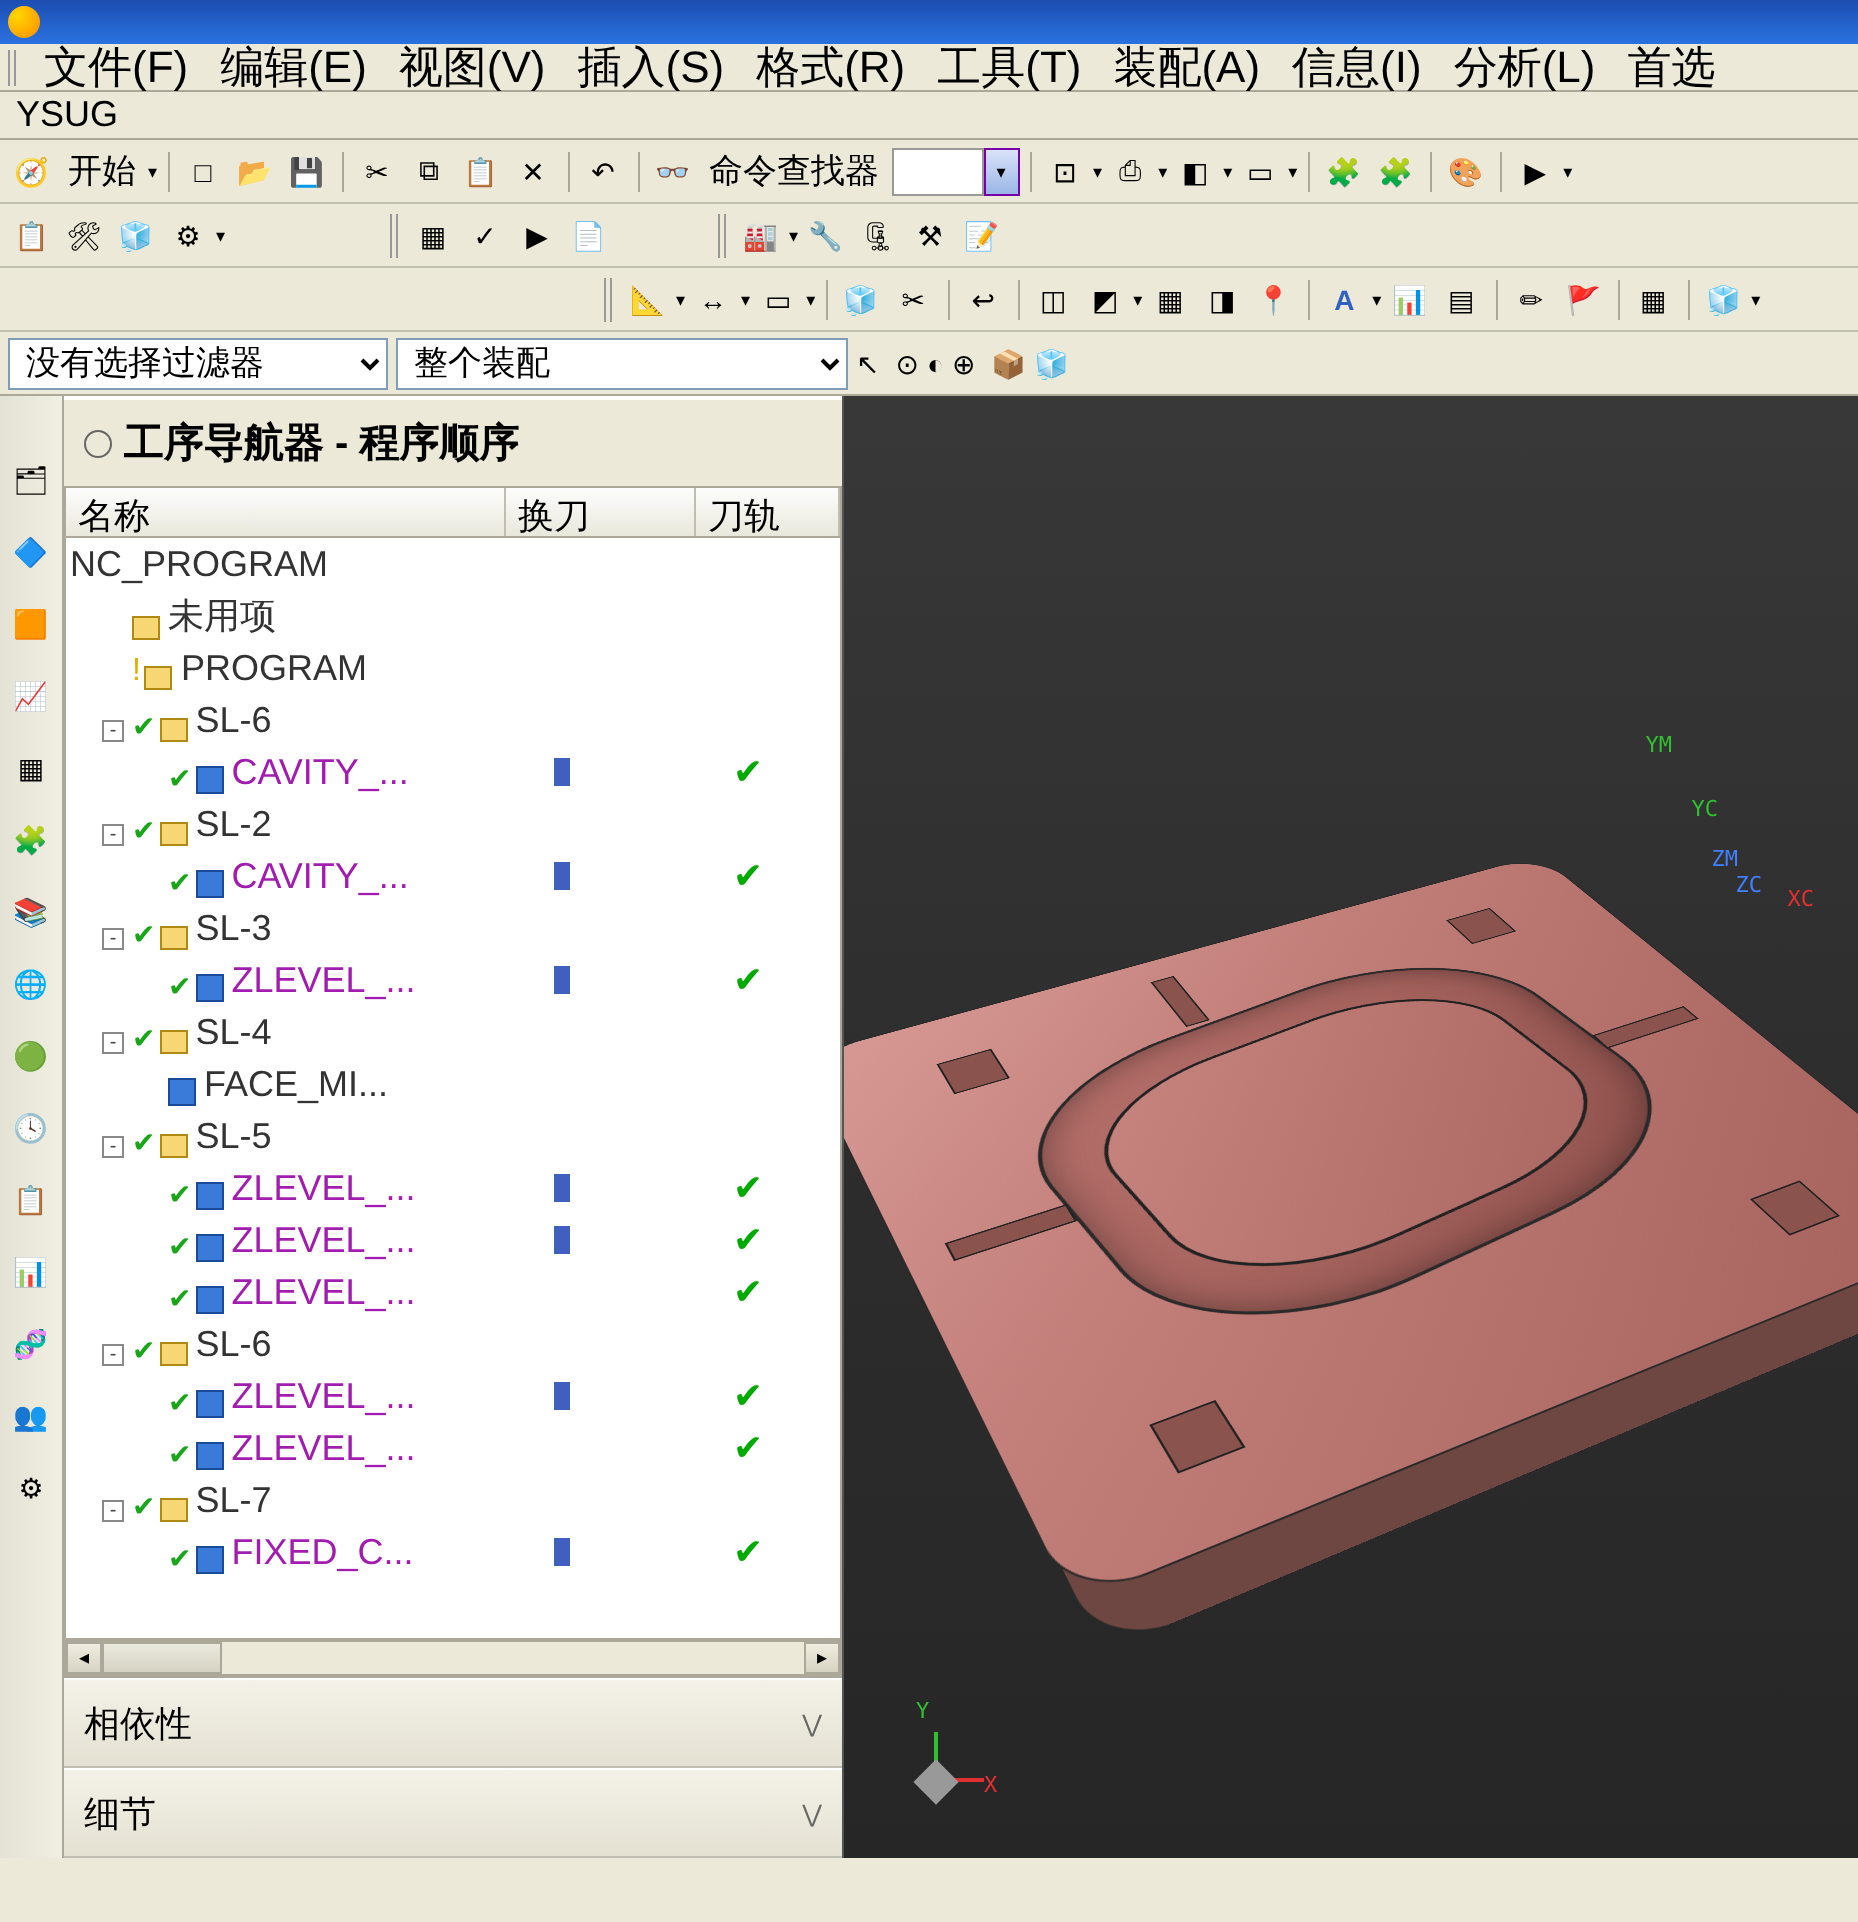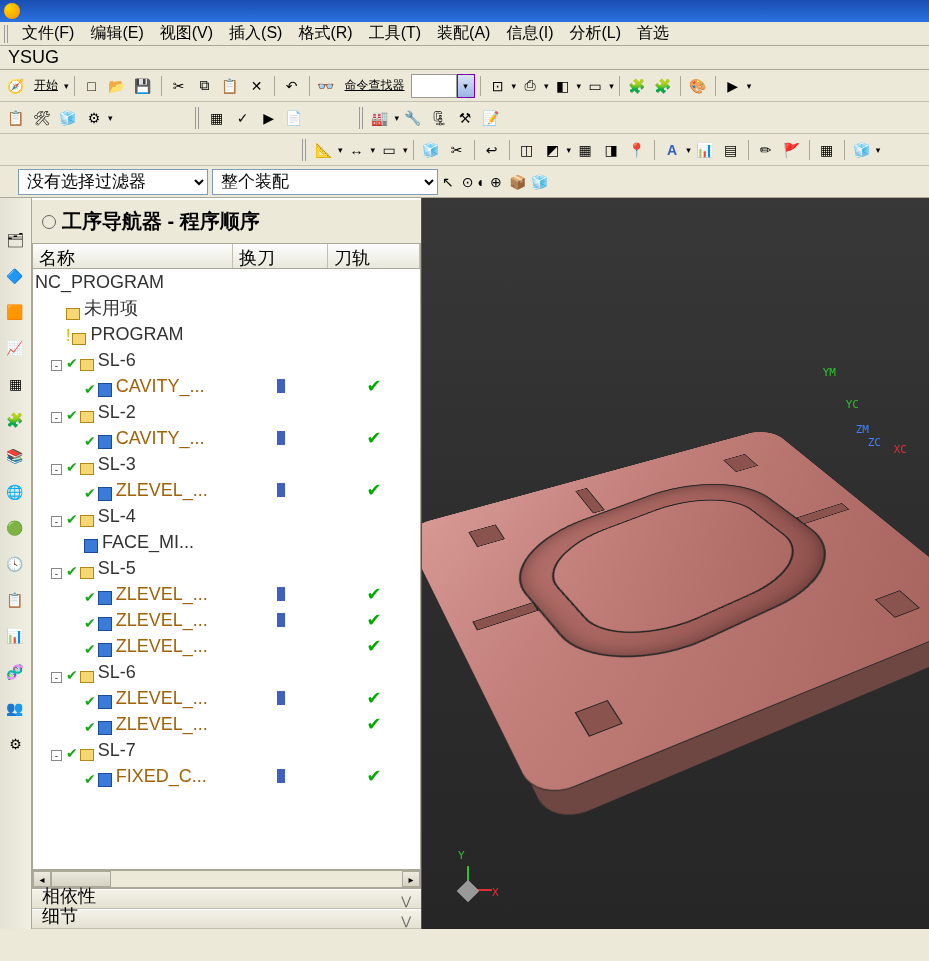--- a/index.html
+++ b/index.html
@@ -1,78 +1,78 @@
 <!DOCTYPE html>
 <html><head>
 <meta charset="utf-8">
 <style>
 * { margin: 0; padding: 0; box-sizing: border-box; font-family: "SimSun", "Microsoft YaHei", sans-serif; }
 body { width: 929px; height: 961px; background: #ece9d8; overflow: hidden; font-size: 14px; }
 
 .titlebar { background: linear-gradient(#1c4db1, #2a72e0); color: #fff; height: 22px; display: flex; align-items: center; padding: 0 4px; font-family: "SimSun", monospace; font-size: 15px; }
 .titlebar .app-icon { width: 16px; height: 16px; margin-right: 4px; background: radial-gradient(circle at 30% 30%, #ffd700, #ff8c00); border-radius: 50%; }
 
-.menubar { background: #ece9d8; height: 24px; display: flex; align-items: center; padding: 0 4px; border-bottom: 1px solid #aca899; font-size: 16px; font-family: "SimSun", monospace; }
+.menubar { background: #ece9d8; height: 24px; display: flex; align-items: center; padding: 0 4px; border-bottom: 1px solid #aca899; font-size: 22px; font-family: "SimSun", monospace; }
 .menubar .menu-item { padding: 0 8px; cursor: pointer; }
 .menubar .grip { width: 6px; height: 18px; background: repeating-linear-gradient(90deg, #999 0 1px, transparent 1px 3px); margin-right: 4px; }
 
 .ysug-row { background: #ece9d8; height: 24px; display: flex; align-items: center; padding: 0 8px; font-size: 18px; font-family: "SimSun", monospace; border-bottom: 1px solid #aca899; }
 
 .toolbar { background: #ece9d8; min-height: 32px; display: flex; align-items: center; padding: 2px 4px; border-bottom: 1px solid #c0c0b0; flex-wrap: wrap; gap: 2px; }
 .toolbar .grip { width: 6px; height: 22px; background: repeating-linear-gradient(90deg, #999 0 1px, transparent 1px 3px); margin: 0 2px; }
 .toolbar .tb-btn { width: 24px; height: 24px; display: flex; align-items: center; justify-content: center; cursor: pointer; border: 1px solid transparent; }
 .toolbar .tb-sep { width: 1px; height: 20px; background: #aca899; margin: 0 3px; }
-.toolbar .tb-text { font-size: 12px; padding: 0 4px; text-decoration: underline; }
+.toolbar .tb-text { font-size: 17px; padding: 0 4px; }
 .toolbar .tb-combo { display: flex; align-items: center; }
 .toolbar .tb-input { height: 24px; border: 1px solid #999; background: #fff; font-size: 14px; padding: 0 4px; }
 .toolbar .tb-drop { width: 18px; height: 24px; background: linear-gradient(#dae3f9,#9ab5e6); border: 1px solid #70a; display:flex; align-items:center; justify-content:center; font-size:9px; }
 
-.filter-row { background: #ece9d8; height: 32px; display: flex; align-items: center; padding: 2px 18px; border-bottom: 1px solid #aca899; gap: 4px; }
+.filter-row { background: #ece9d8; height: 32px; display: flex; align-items: center; padding: 2px 4px; border-bottom: 1px solid #aca899; gap: 4px; }
 .filter-row select { height: 26px; font-size: 17px; font-family: "SimSun"; border: 1px solid #7f9db9; background: #fff; padding: 0 4px; }
 
 .main-area { display: flex; height: 731px; }
 
 .left-rail { width: 32px; background: linear-gradient(90deg,#e4e2d5,#f1efe2); border-right: 1px solid #aca899; display: flex; flex-direction: column; padding-top: 30px; gap: 12px; align-items: center; }
 .rail-btn { width: 24px; height: 24px; cursor: pointer; display:flex; align-items:center; justify-content:center; border:1px solid transparent;}
 
 .nav-panel { width: 390px; background: #ece9d8; border-right: 1px solid #555; display: flex; flex-direction: column; }
 .nav-title { padding: 8px 10px; font-size: 20px; font-family: "SimSun"; display:flex; align-items:center; gap:6px; border-top: 2px solid #fff;}
 .nav-title .pin { width:14px; height:14px; border:1px solid #666; border-radius:50%; display:inline-block;}
 
 .tree-header { display: flex; background: linear-gradient(#fdfdfd,#e9e8dc); border: 1px solid #aca899; font-size: 18px; height: 26px; }
 .tree-header .th-cell { padding: 2px 6px; border-right: 1px solid #c0beb0; font-family: "SimSun"; }
-.th-name { width: 200px; } .th-tool { width: 95px; } .th-path { flex:1; }
+.th-name { width: 220px; } .th-tool { width: 95px; } .th-path { flex:1; }
 
 .tree-body { flex:1; overflow-y: scroll; background: #fff; border: 1px solid #aca899; border-top: none; font-family: "SimSun", monospace; font-size: 18px; position: relative; }
 .tree-body::-webkit-scrollbar { width: 18px; }
 .tree-body::-webkit-scrollbar-track { background: #f0ede0; border-left:1px solid #c0beb0; }
 .tree-body::-webkit-scrollbar-thumb { background: linear-gradient(90deg,#d6d3c3,#c5c2b2); border:1px solid #aca899; }
 .tree-body::-webkit-scrollbar-button { background:#e8e6d8; border:1px solid #aca899; height:18px; }
 
 .tree-row { display: flex; height: 26px; align-items: center; border-bottom: 0px; }
 .tree-row .name-cell { width: 200px; display:flex; align-items:flex-end; white-space: nowrap; overflow:hidden; }
 .tree-row .tool-cell { width: 95px; display:flex; justify-content:center; }
 .tree-row .path-cell { flex:1; display:flex; justify-content:center; color:#0a0; }
 .indent-0 { padding-left: 2px; } .indent-1 { padding-left: 18px; } .indent-2 { padding-left: 36px; }
 .exp { width:11px; height:11px; border:1px solid #888; background:#fff; font-size:10px; line-height:9px; text-align:center; margin-right:4px; cursor:pointer; color:#444;}
 .chk { color:#19a619; margin-right:2px; font-size:14px;}
 .folder-ic { width:14px; height:12px; background:#f7d774; border:1px solid #b08912; margin-right:4px; display:inline-block;}
 .op-ic { width:14px; height:14px; margin-right:4px; display:inline-block; background:#3a7ad9; border:1px solid #1a4a99;}
 .warn-ic { color:#e0b000; margin-right:2px; font-size:16px;}
 .node-text { color:#333; }
-.node-link { color:#a16207; }
+.node-link { color:#a21caf; }
 .tool-sq { width:8px; height:14px; background:#4060c0; display:inline-block;}
 
 .hscroll { height:18px; background:#ece9d8; border:1px solid #aca899; display:flex; }
 .hscroll .harrow { width:18px; background:linear-gradient(#f0ede0,#d6d3c3); border:1px solid #aca899; display:flex;align-items:center;justify-content:center;font-size:10px;}
 .hscroll .hthumb { width:60px; background:linear-gradient(#ebe9dd,#d6d3c3); border:1px solid #aca899; margin-left:0;}
 .hscroll .htrack { flex:1; }
 
 .accordion { border-top: 1px solid #aca899; }
-.acc-item { background: linear-gradient(#f4f2e8,#e4e1d2); height: 20px; display:flex; align-items:flex-end; justify-content:space-between; padding: 0 10px; border-bottom:1px solid #c0beb0; border-top:1px solid #fff; font-size:18px; cursor:pointer;}
+.acc-item { background: linear-gradient(#f4f2e8,#e4e1d2); height: 45px; display:flex; align-items:center; justify-content:space-between; padding: 0 10px; border-bottom:1px solid #c0beb0; border-top:1px solid #fff; font-size:18px; cursor:pointer;}
 .acc-item .chev { font-size:12px; color:#666;}
 
 .viewport { flex:1; background: linear-gradient(180deg, #383838 0%, #2d2d2d 50%, #262626 100%); position: relative; overflow:hidden;}
 .part { position:absolute; left:30px; top:170px; width:460px; height:400px; transform: perspective(900px) rotateX(52deg) rotateZ(-28deg); }
 .block { position:absolute; inset:0; background: linear-gradient(135deg,#d89a96 0%, #c17d78 40%, #a4605b 100%); border-radius: 30px; box-shadow: 0 0 0 1px #2a2a2a, 0 28px 0 -2px #6e4642; }
 .cavity { position:absolute; left:80px; top:70px; width:300px; height:230px; border-radius: 110px / 80px; background: linear-gradient(135deg,#b9726d,#8f514c); box-shadow: inset 0 0 0 2px #2a2a2a, inset 0 0 24px rgba(0,0,0,0.45); transform: rotate(-6deg); }
 .cavity-inner { position:absolute; left:30px; top:28px; right:30px; bottom:28px; border-radius: 90px / 60px; background: linear-gradient(135deg,#c98680,#a9655f); box-shadow: inset 0 0 0 2px #222; }
 .slot { position:absolute; background:#8a534e; border:1px solid #222; }
 .axis-lbl { position:absolute; font-size:11px; font-family: monospace; }
 .xc { color:#e03030; } .yc { color:#30c030; } .zm { color:#4080ff; }

